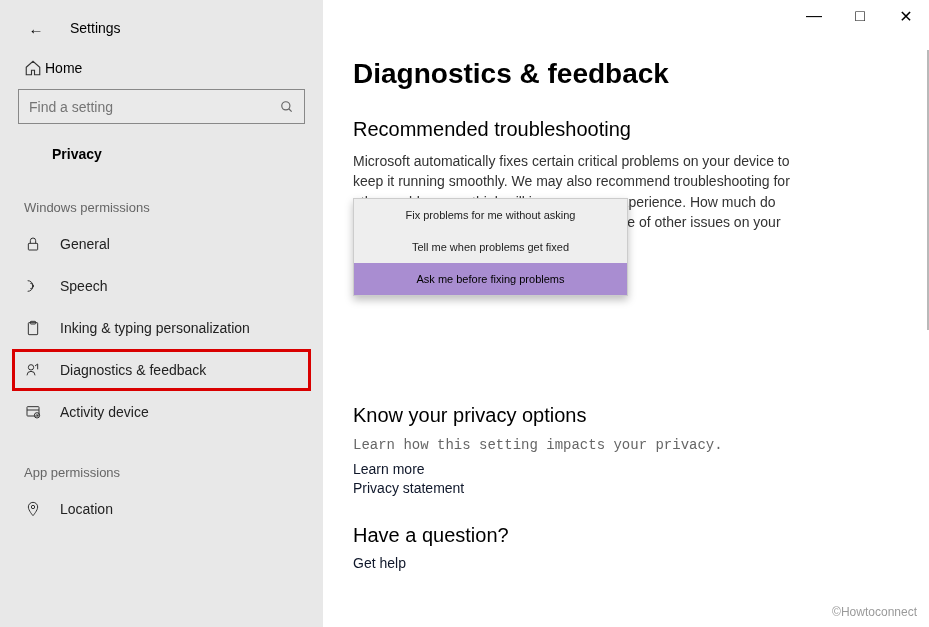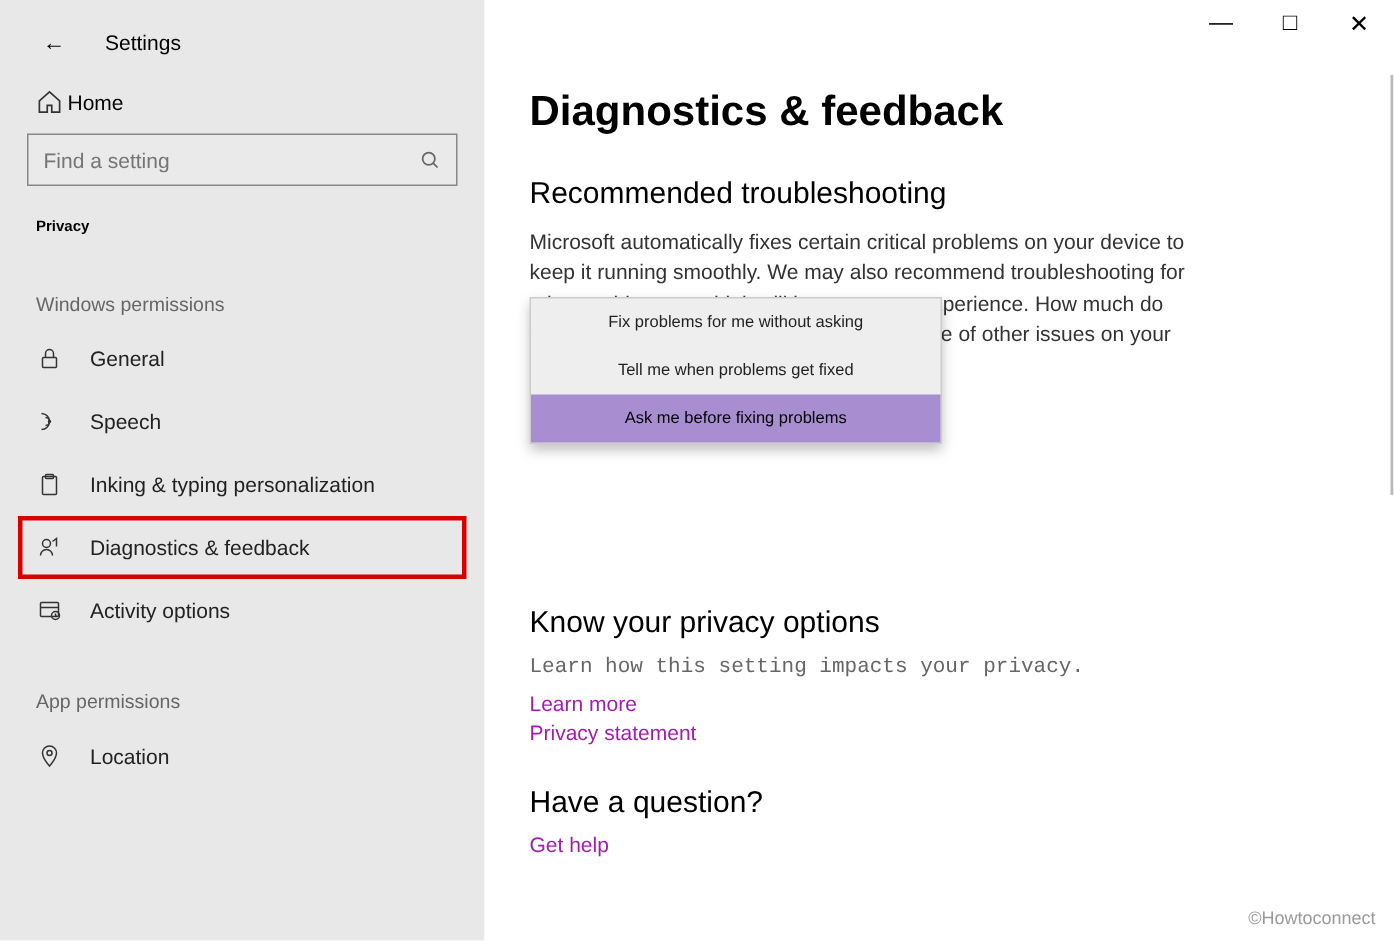--- a/index.html
+++ b/index.html
@@ -7,38 +7,38 @@
     .sidebar { width: 323px; background: #e8e8e8; position: relative; }
     .top-row { display: flex; align-items: center; padding: 16px 0 10px 24px; }
     .back-btn { cursor: pointer; width: 24px; height: 24px; display: flex; align-items: center; justify-content: center; font-size: 15px; color:#000; }
     .top-title { margin-left: 22px; font-size: 14px; color: #000; }
     .home-row { display: flex; align-items: center; padding: 9px 24px 12px 24px; gap: 3px; cursor: pointer; }
     .home-row .icon { width: 18px; height: 18px; display: flex; align-items: center; justify-content: center; }
     .home-row span.label { font-size: 14px; }
     .search-wrap { margin: 0 18px; border: 1px solid #888; background: #eaeaea; height: 35px; display: flex; align-items: center; padding: 0 10px; }
     .search-input { flex: 1; border: none; background: transparent; font-size: 14px; outline: none; color: #333; }
     .search-icon-wrap { color: #666; font-size: 14px; }
-    .section-label { padding: 22px 28px 6px 24px; font-size: 10px; font-weight: 600; }
+    .section-label { padding: 22px 28px 6px 24px; font-size: 14px; font-weight: 600; margin-left: 28px; }
     .subsection { padding: 32px 24px 8px 24px; font-size: 13px; color: #666; }
     .nav-item { display: flex; align-items: center; padding: 12px 24px; gap: 18px; cursor: pointer; font-size: 14px; color: #222; text-align: center; }
     .nav-item .icon { width: 18px; height: 18px; display: flex; align-items: center; justify-content: center; color: #333; flex-shrink: 0; }
     .nav-item.highlight { outline: 3px solid #d90000; outline-offset: -3px; margin: 0 12px; padding: 12px 12px; }
     .nav-item.highlight .icon { margin-left: 0; }
     .content { flex: 1; padding: 0 0 0 30px; position: relative; background: #fff; }
     .window-controls { position: absolute; top: 0; right: 0; display: flex; }
     .wc-btn { width: 46px; height: 32px; display: flex; align-items: center; justify-content: center; color: #000; }
     .page-title { font-size: 28px; font-weight: 600; padding-top: 58px; color: #000; }
     .h2 { font-size: 20px; font-weight: 400; margin-top: 28px; color: #000; }
     .body-txt { font-size: 14px; color: #333; line-height: 1.45; margin-top: 10px; max-width: 440px; }
     .dropdown { position: absolute; top: 198px; left: 30px; width: 275px; border: 1px solid #ccc; background: #eeeeee; box-shadow: 0 4px 8px rgba(0,0,0,0.25); }
     .dropdown-item { padding: 10px 12px; font-size: 11px; cursor: pointer; color:#222;text-align:center; }
     .dropdown-item.selected { background: #a98dd1; color: #000; }
     .privacy-desc { font-size: 14px; color: #666; margin-top: 10px; font-family: Liberation Mono, monospace; }
     .link-list { margin-top: 8px; }
-    .link-item { display: block; font-size: 14px; color: #a21caf; cursor: pointer; margin-top: 3px; }
+    .link-item { display: block; font-size: 14px; color: #0f172a; cursor: pointer; margin-top: 3px; }
     .watermark { position: absolute; bottom: 8px; right: 12px; color: #9a9a9a; font-size: 12px; }
     .side-scroll-indicator { position: absolute; top: 50px; right: 0; width: 2px; height: 280px; background: #b9b9b9; }
     svg { display: block; }
   </style>
 </head>
 <body>
 
 <div class="sidebar">
   <div class="top-row">
     <div class="back-btn">
@@ -114,21 +114,21 @@
 
   <div class="nav-item">
     <span class="icon">
       <svg width="16" height="16" viewBox="0 0 24 24" fill="none" stroke="#333" stroke-width="1.5">
           <rect x="3" y="4" width="18" height="14" rx="1"></rect>
           <line x1="3" y1="9" x2="21" y2="9"></line>
           <circle cx="18" cy="17" r="4"></circle>
           <path d="M18 15 v2 l1.5 1"></path>
         </svg>
     </span>
-    <span>Activity options</span>
+    <span>Activity device</span>
   </div>
 
   <div class="subsection">App permissions</div>
 
   <div class="nav-item">
     <span class="icon">
       <svg width="16" height="16" viewBox="0 0 24 24" fill="none" stroke="#333" stroke-width="1.5">
           <path d="M12 2 a7 7 0 0 1 7 7 c0 5 -7 13 -7 13 s-7 -8 -7 -13 a7 7 0 0 1 7 -7 z"></path>
           <circle cx="12" cy="9" r="2.5"></circle>
         </svg>

